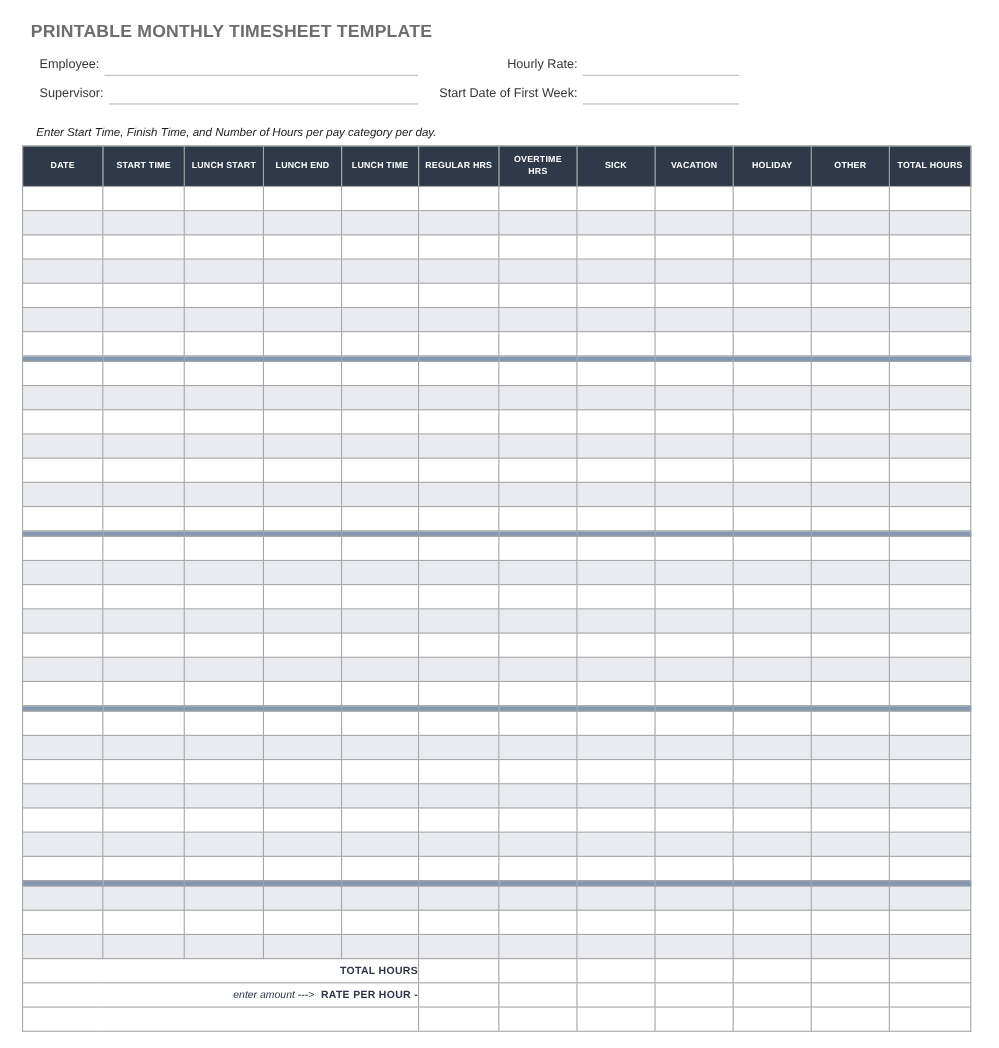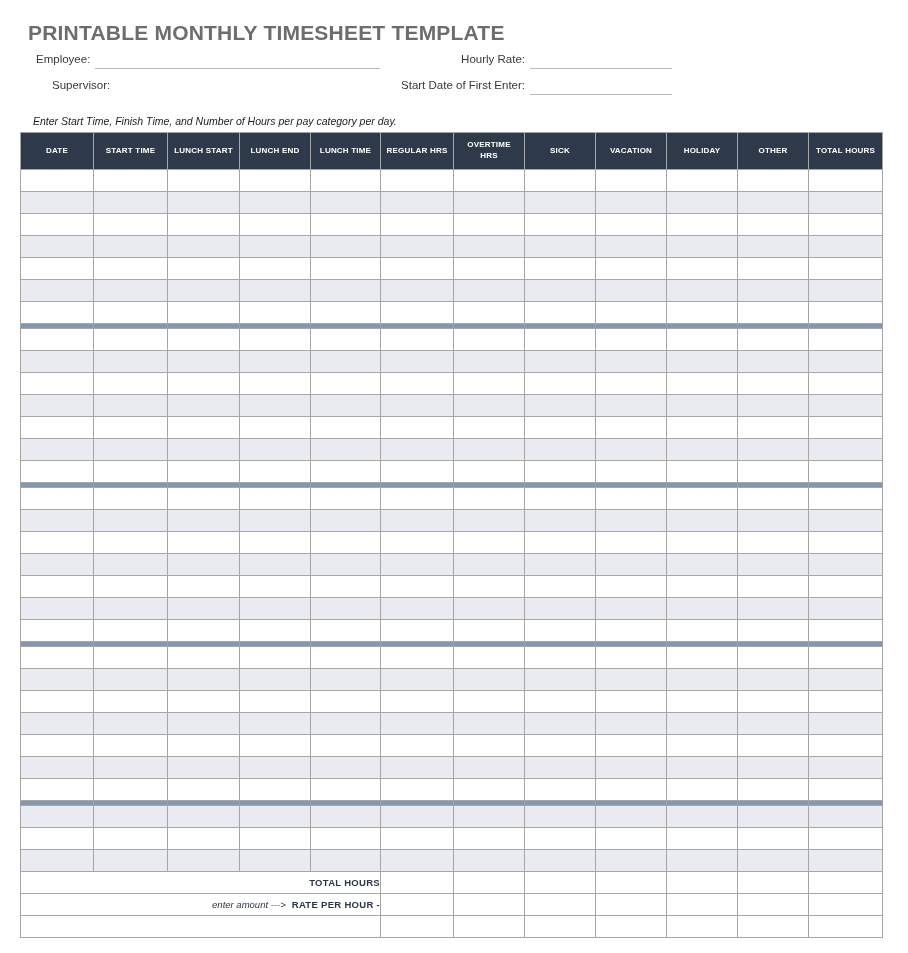--- a/index.html
+++ b/index.html
@@ -12,31 +12,31 @@
     --total-pay-row:#323e4f;
     --hatch-stripe:#8fa0c6;
     --title-color:#6d6d6d;
   }
   html,body{margin:0;padding:0;background:#ffffff;}
   body{width:908px;height:953px;font-family:"Liberation Sans","DejaVu Sans",sans-serif;}
   .page{position:relative;width:908px;height:953px;background:#fff;overflow:hidden;}
 
   .title{
     position:absolute;left:28px;top:21px;margin:0;
-    font-size:21px;font-weight:bold;color:var(--title-color);letter-spacing:.2px;
+    font-size:16px;font-weight:bold;color:var(--title-color);letter-spacing:.2px;
     white-space:nowrap;
   }
 
   .field{position:absolute;display:flex;align-items:flex-start;font-size:11.5px;color:#383838;}
   .field .flabel{white-space:nowrap;padding-bottom:2px;}
   .field.right .flabel{width:127px;text-align:right;}
   .field .fline{flex:1;border-bottom:1px solid #b9b9b9;height:15px;margin-left:5px;font-size:11px;color:#222;}
   .f-employee{left:36px;top:53px;width:344px;}
   .f-hourly{left:398px;top:53px;width:274px;}
-  .f-supervisor{left:52px;top:79px;width:344px;flex-direction:column;}
+  .f-supervisor{left:36px;top:79px;width:344px;}
   .f-startdate{left:398px;top:79px;width:274px;}
 
   .instruction{position:absolute;left:33px;top:99px;font-size:10.5px;font-style:italic;color:#1c1c1c;white-space:nowrap;margin-top:16px;}
 
   table.sheet{
     position:absolute;left:20px;top:132px;width:862px;
     border-collapse:collapse;table-layout:fixed;
   }
   table.sheet th,table.sheet td{border:1px solid var(--grid-line);padding:0;}
   table.sheet thead th{
@@ -78,21 +78,21 @@
     <span class="flabel">Hourly Rate:</span>
     <span class="fline"></span>
   </div>
 
   <div class="field f-supervisor">
     <span class="flabel">Supervisor:</span>
     <span class="fline"></span>
   </div>
 
   <div class="field f-startdate right">
-    <span class="flabel">Start Date of First Enter:</span>
+    <span class="flabel">Start Date of First Week:</span>
     <span class="fline"></span>
   </div>
 
   <div class="instruction">Enter Start Time, Finish Time, and Number of Hours per pay category per day.</div>
 
   <table class="sheet">
     <colgroup id="sheet-cols">
         <col style="width: 73px;">
         <col style="width: 74px;">
         <col style="width: 72px;">

